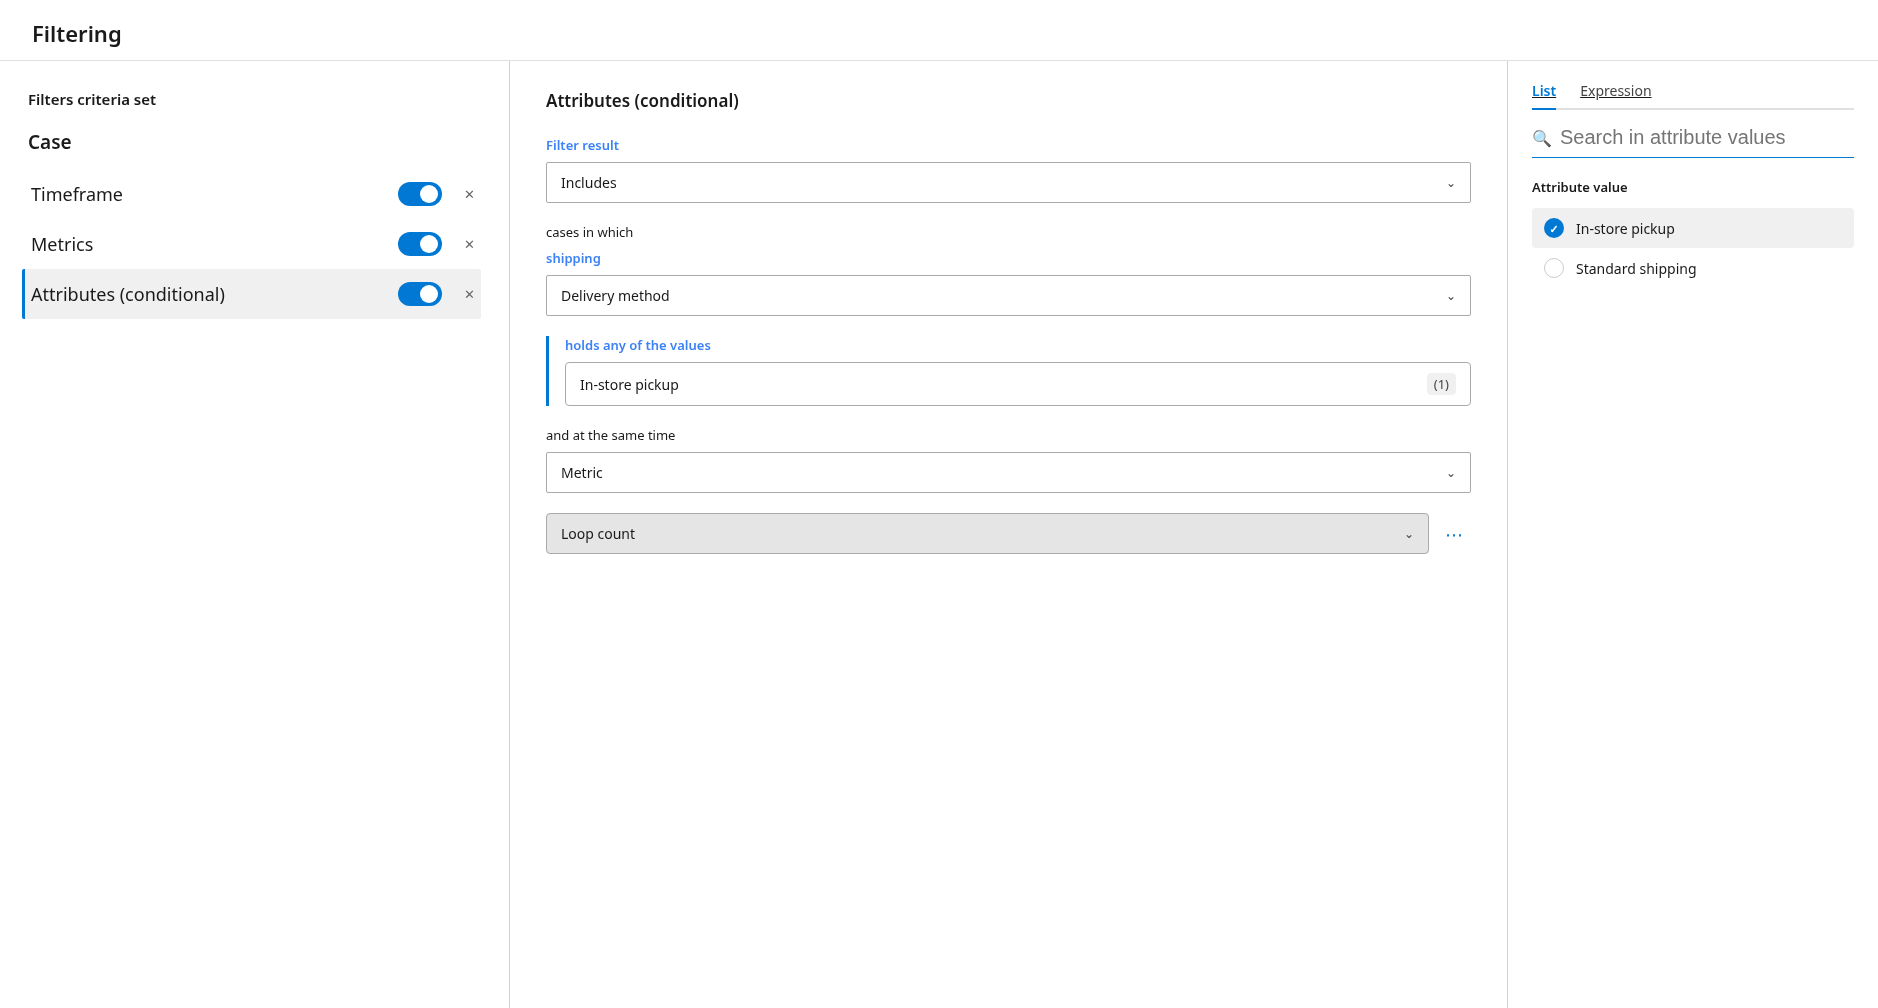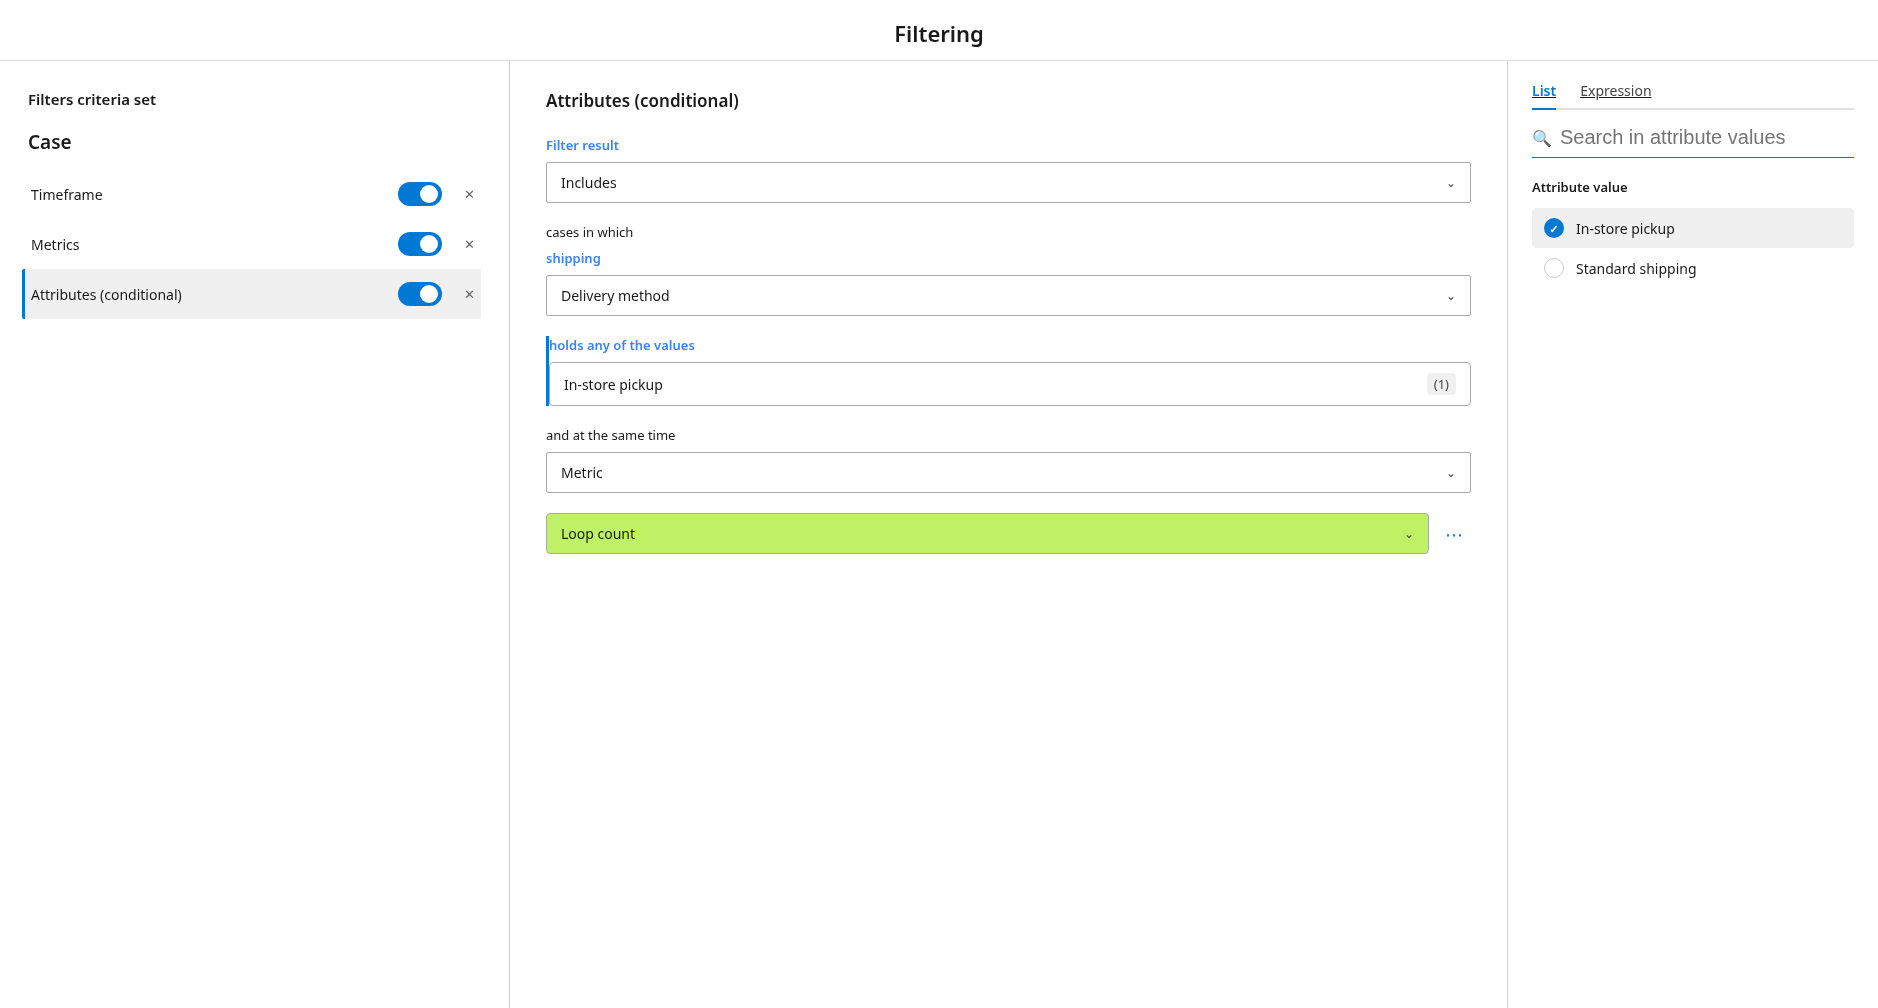--- a/index.html
+++ b/index.html
@@ -8,21 +8,20 @@
       background: #fff;
       color: #1a1a1a;
       font-size: 14px;
     }
 
     .page-title {
       padding: 18px 32px 12px;
       font-size: 22px;
       font-weight: 600;
       border-bottom: 1px solid #e0e0e0;
-      text-align: center;
     }
 
     .main-layout {
       display: flex;
       height: calc(100vh - 60px);
     }
 
     
     .left-panel {
       width: 510px;
@@ -54,21 +53,21 @@
     }
 
     .filter-row.active {
       background: #f0f0f0;
       border-left: 3px solid #0078d4;
       border-radius: 2px;
     }
 
     .filter-row-label {
       flex: 1;
-      font-size: 14px;
+      font-size: 18px;
       color: #1a1a1a;
     }
 
     
     .toggle {
       position: relative;
       width: 44px;
       height: 24px;
       margin-right: 16px;
     }
@@ -145,20 +144,21 @@
       color: #1a1a1a;
     }
 
     .chevron {
       font-size: 12px;
       color: #444;
     }
 
     .blue-bar-section {
       border-left: 3px solid #0078d4;
+      padding-left: 16px;
       margin-bottom: 20px;
     }
 
     .values-box {
       display: flex;
       align-items: center;
       justify-content: space-between;
       border: 1px solid #aaa;
       border-radius: 4px;
       padding: 10px 14px;
@@ -186,21 +186,21 @@
 
     .loop-select-box {
       flex: 1;
       display: flex;
       align-items: center;
       justify-content: space-between;
       border: 1px solid #aaa;
       border-radius: 4px;
       padding: 10px 14px;
       cursor: pointer;
-      background: #bef264;
+      background: #e5e5e5;
     }
 
     .dots-btn {
       color: #0078d4;
       font-size: 18px;
       cursor: pointer;
       letter-spacing: 2px;
       padding: 8px 6px;
     }
 

